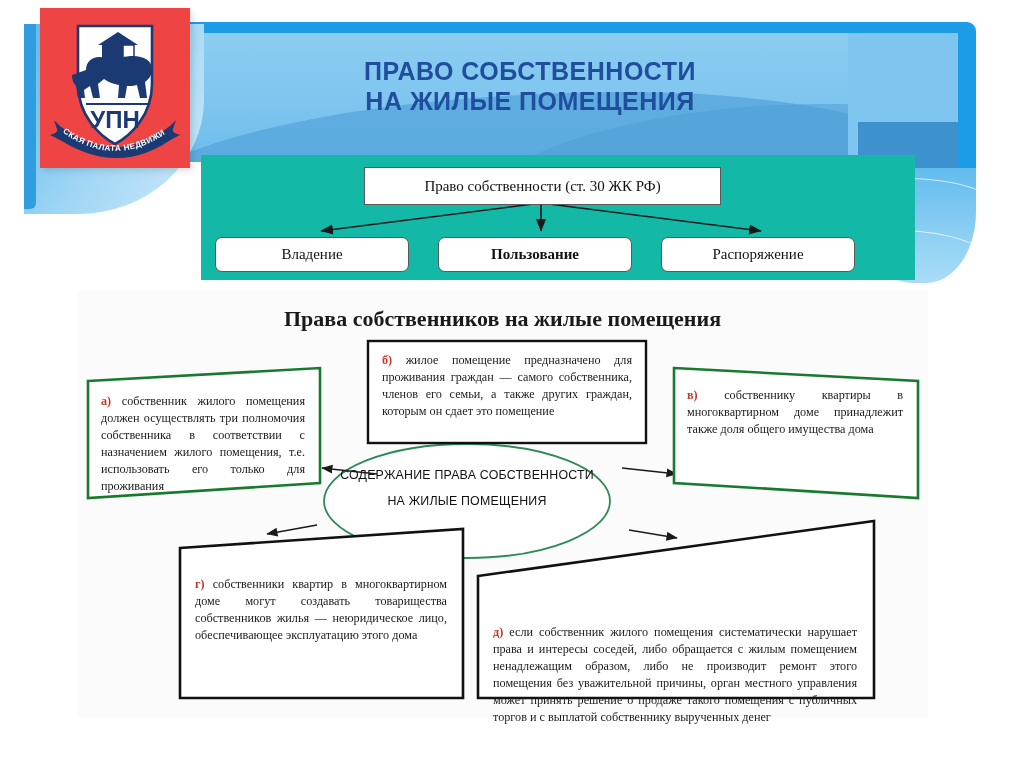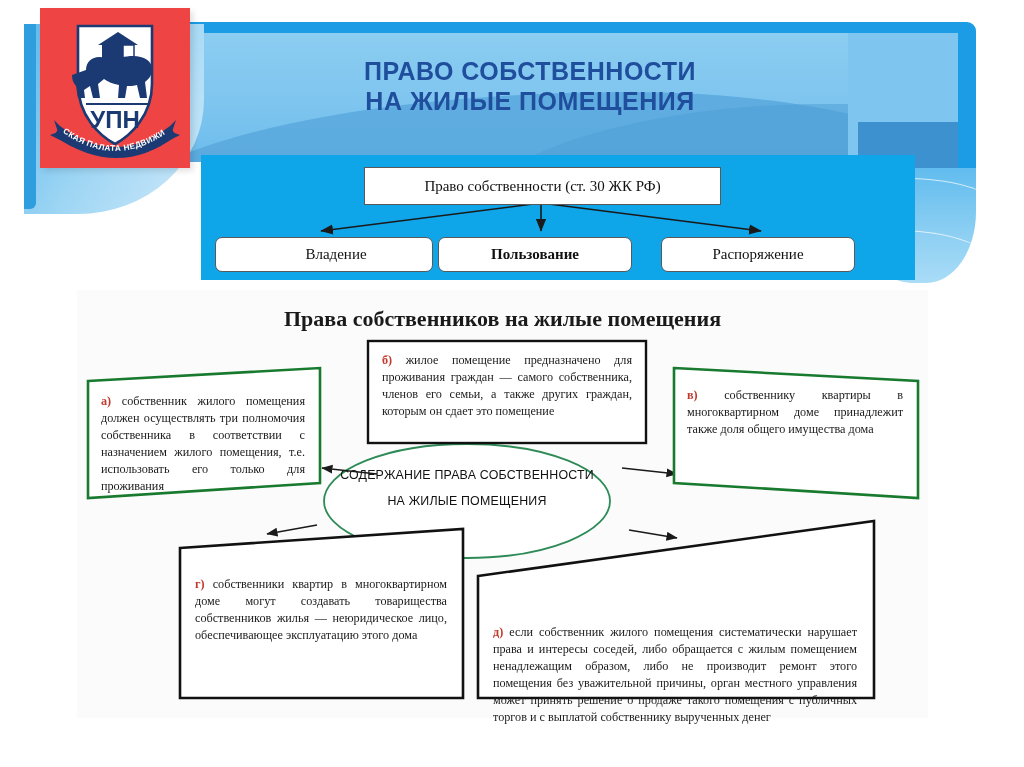--- a/index.html
+++ b/index.html
@@ -127,37 +127,37 @@
     letter-spacing: .5px;
   }
 
   
   .scheme-top {
     position: absolute;
     left: 201px;
     top: 155px;
     width: 714px;
     height: 125px;
-    background: #0ea5e9;
+    background: #14b8a6;
   }
   .node {
     position: absolute;
     border: 1px solid #595959;
     background: #ffffff;
     font-family: "Liberation Serif", serif;
     font-size: 15px;
     color: #111;
     display: flex;
     align-items: center;
     justify-content: center;
     text-align: center;
   }
   .node-root { left: 163px; top: 12px; width: 355px; height: 36px; }
   .node-leaf { top: 82px; width: 192px; height: 33px; border-radius: 7px; }
-  .leaf1 { left: 14px; padding-left: 24px; }
+  .leaf1 { left: 14px; }
   .leaf2 { left: 237px; font-weight: bold; }
   .leaf3 { left: 460px; }
 
   
   .scheme-bot {
     position: absolute;
     left: 77px;
     top: 290px;
     width: 851px;
     height: 428px;

